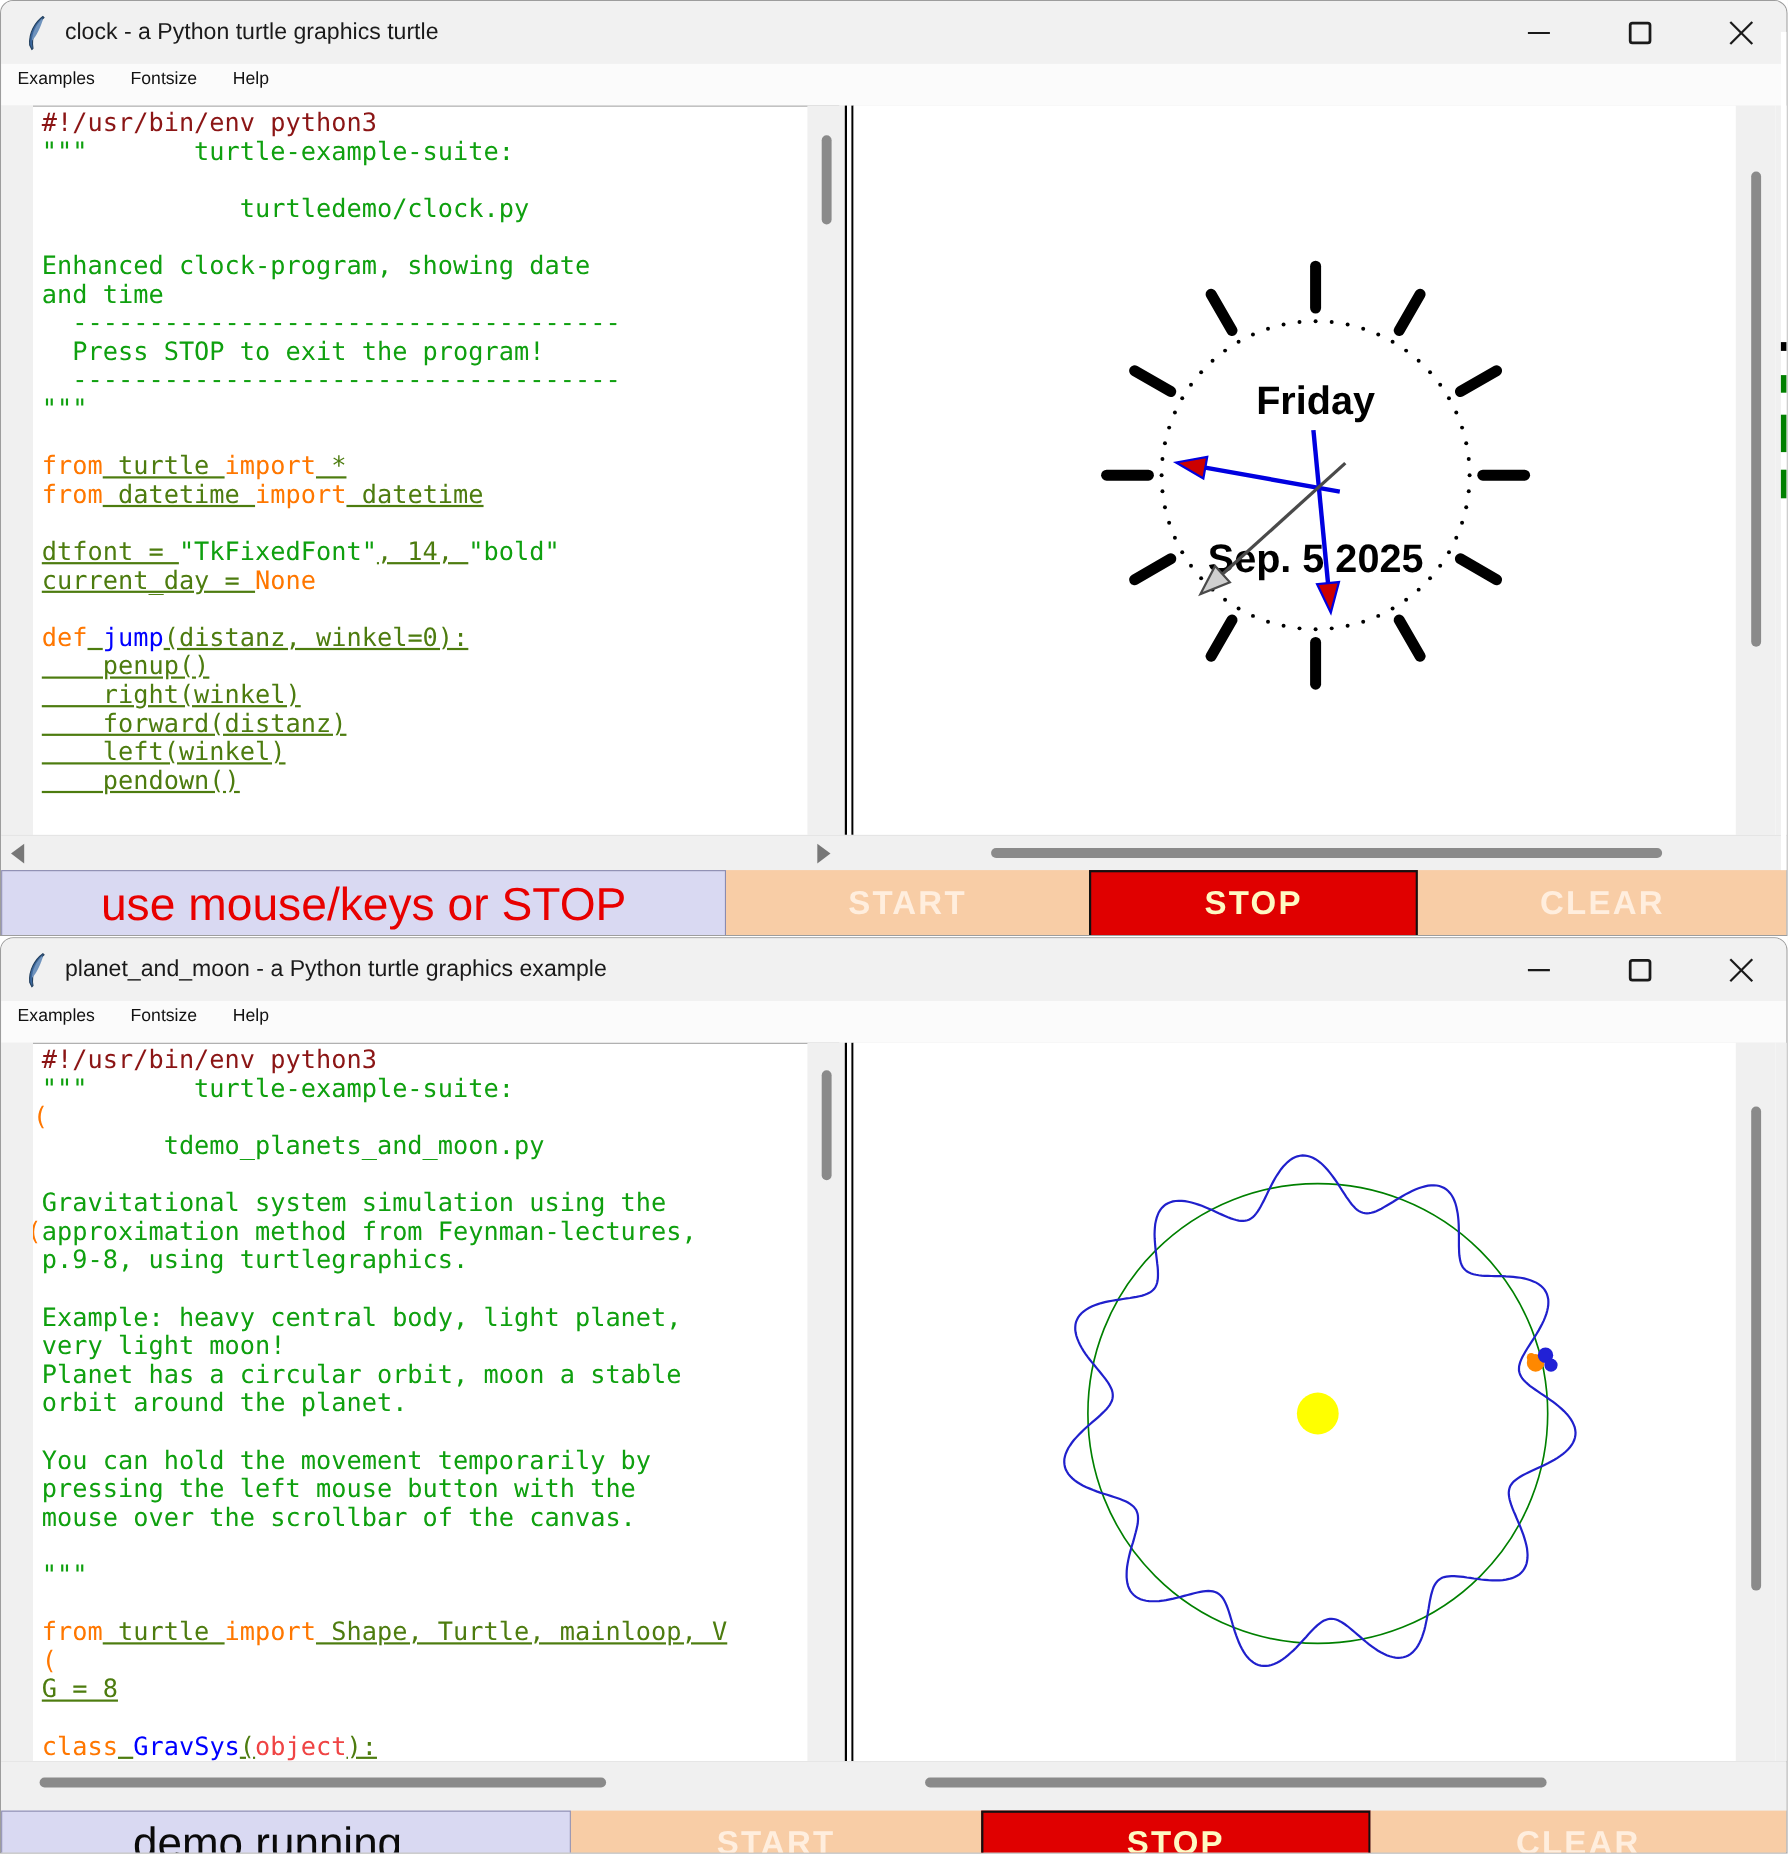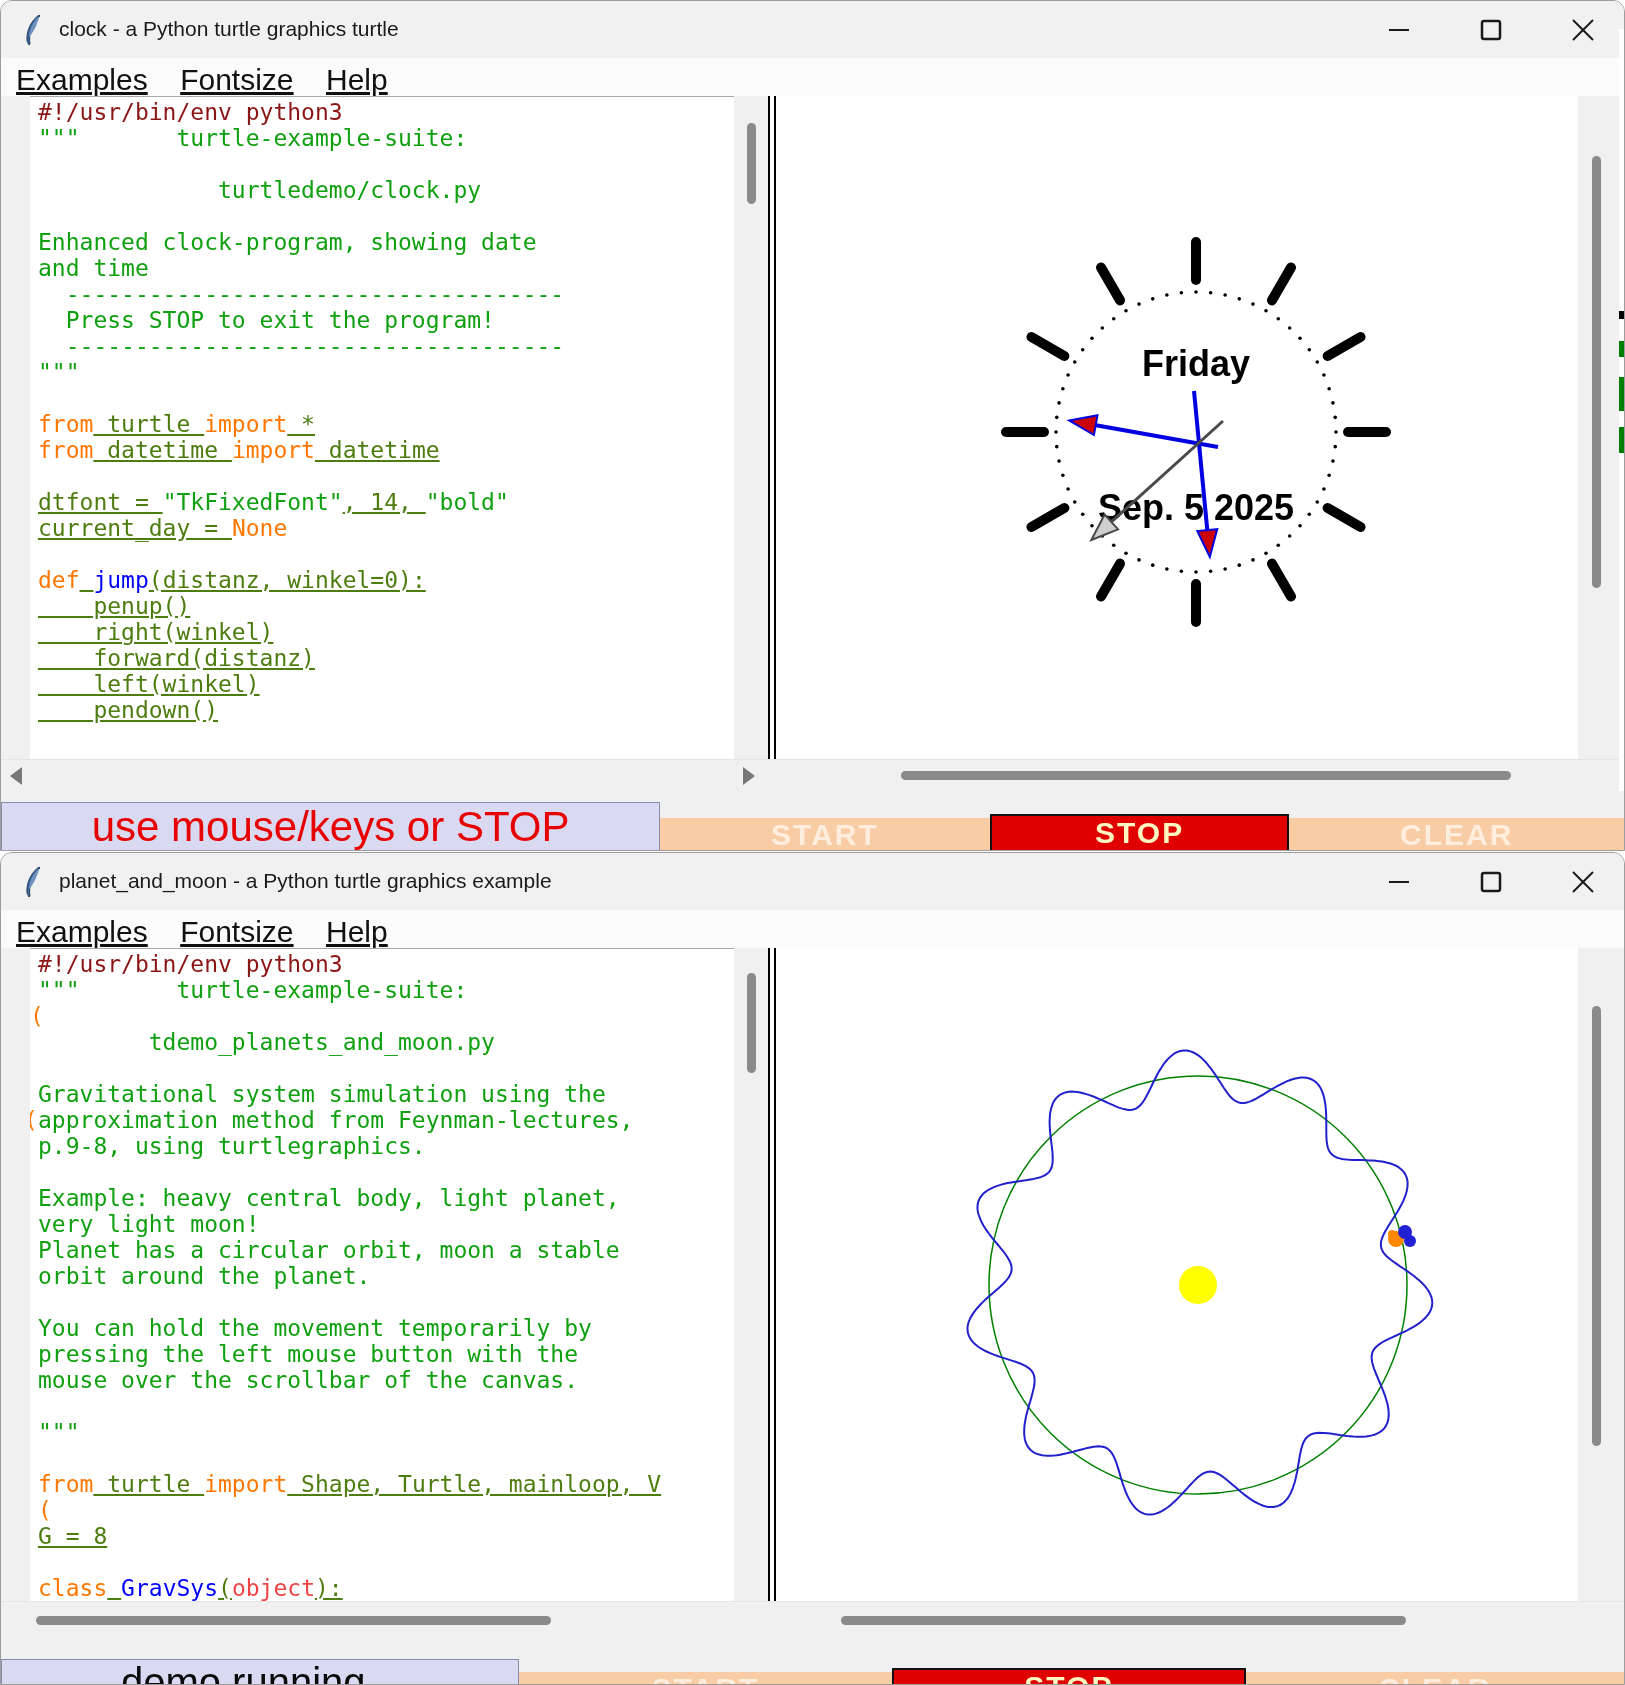--- a/index.html
+++ b/index.html
@@ -12,21 +12,21 @@
   #win2 { top:852px; height:833px; }
 
   .titlebar { position:absolute; left:0; top:0; width:100%; height:57px;
               background:#f1f1f1; }
   .app-icon { position:absolute; left:22px; top:13px; width:22px; height:32px; }
   .win-title { position:absolute; left:58px; top:16px; font-size:21px; color:#1a1a1a; }
   .win-controls { position:absolute; right:20px; top:8px; height:42px; display:flex; gap:50px; }
   .wc-btn { width:42px; height:42px; display:flex; align-items:center; justify-content:center; }
 
   .menubar { position:absolute; left:0; top:57px; width:100%; height:38px; background:#fbfbfb; }
-  .menu-item { display:inline-block; margin-left:15px; margin-top:5px; font-size:30px; color:#111;text-decoration:underline; }
+  .menu-item { display:inline-block; margin-left:15px; margin-top:5px; font-size:16px; color:#111; }
   .menu-item + .menu-item { margin-left:28px; }
 
   .main { position:absolute; left:0; width:100%; background:#f0f0f0; }
   #win1 .main { top:95px; height:663px; }
   #win2 .main { top:95px; height:653px; }
 
   .codepane { position:absolute; left:0; top:0; bottom:0; width:733px; background:#ffffff;
               border-top:1px solid #a9a9a9; overflow:hidden;
               font-family:"DejaVu Sans Mono", monospace; font-size:23px; line-height:26px;
               padding:2px 0 0 8px; white-space:pre;margin-left:29px; }
@@ -52,21 +52,21 @@
 
   .hscrollrow { position:absolute; left:0; width:100%; background:#f0f0f0; border-top:1px solid #e5e5e5; }
   #win1 .hscrollrow { top:758px; height:32px; }
   #win2 .hscrollrow { top:748px; height:45px; }
   .hs-track { position:absolute; top:0; bottom:0; background:#f0f0f0; }
   .hthumb { position:absolute; height:9px; border-radius:5px; background:#8a8a8a; }
   .hs-arrow { position:absolute; width:0; height:0; border-style:solid; }
   .hs-arrow.left  { border-width:9px 12px 9px 0; border-color:transparent #777777 transparent transparent; }
   .hs-arrow.right { border-width:9px 0 9px 12px; border-color:transparent transparent transparent #777777; }
 
-  .statusrow { position:absolute; left:0; width:100%; display:flex;align-items:flex-end; }
+  .statusrow { position:absolute; left:0; width:100%; display:flex; }
   #win1 .statusrow { top:790px; height:61px; }
   #win2 .statusrow { top:793px; height:60px; }
   .statusbox { background:#d9d9f2; border:1px solid #8b8baf; display:flex;
                align-items:center; justify-content:center; }
   #win1 .statusbox { width:660px; font-size:42px; color:#e80000; }
   #win2 .statusbox { width:520px; font-size:40px; color:#0a0a0a; }
   .demo-btn { display:flex; align-items:center; justify-content:center;
               font-weight:bold; font-size:30px; letter-spacing:2px; border:none; }
   .btn-peach { background:#f8cda6; color:#ffeede; }
   .btn-red   { background:#e00000; color:#fef9c3; border:2px solid #111111; }

